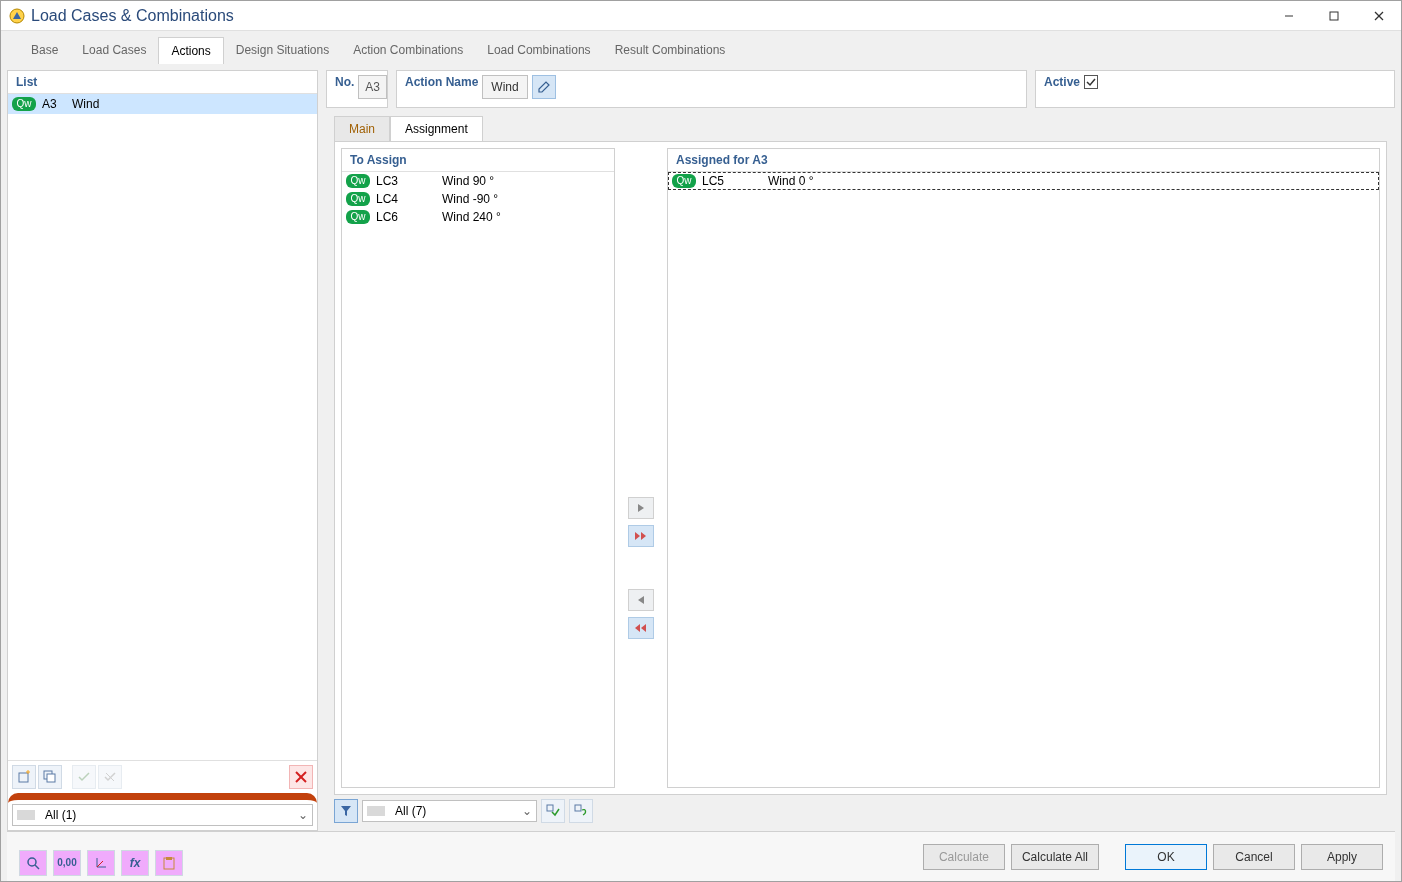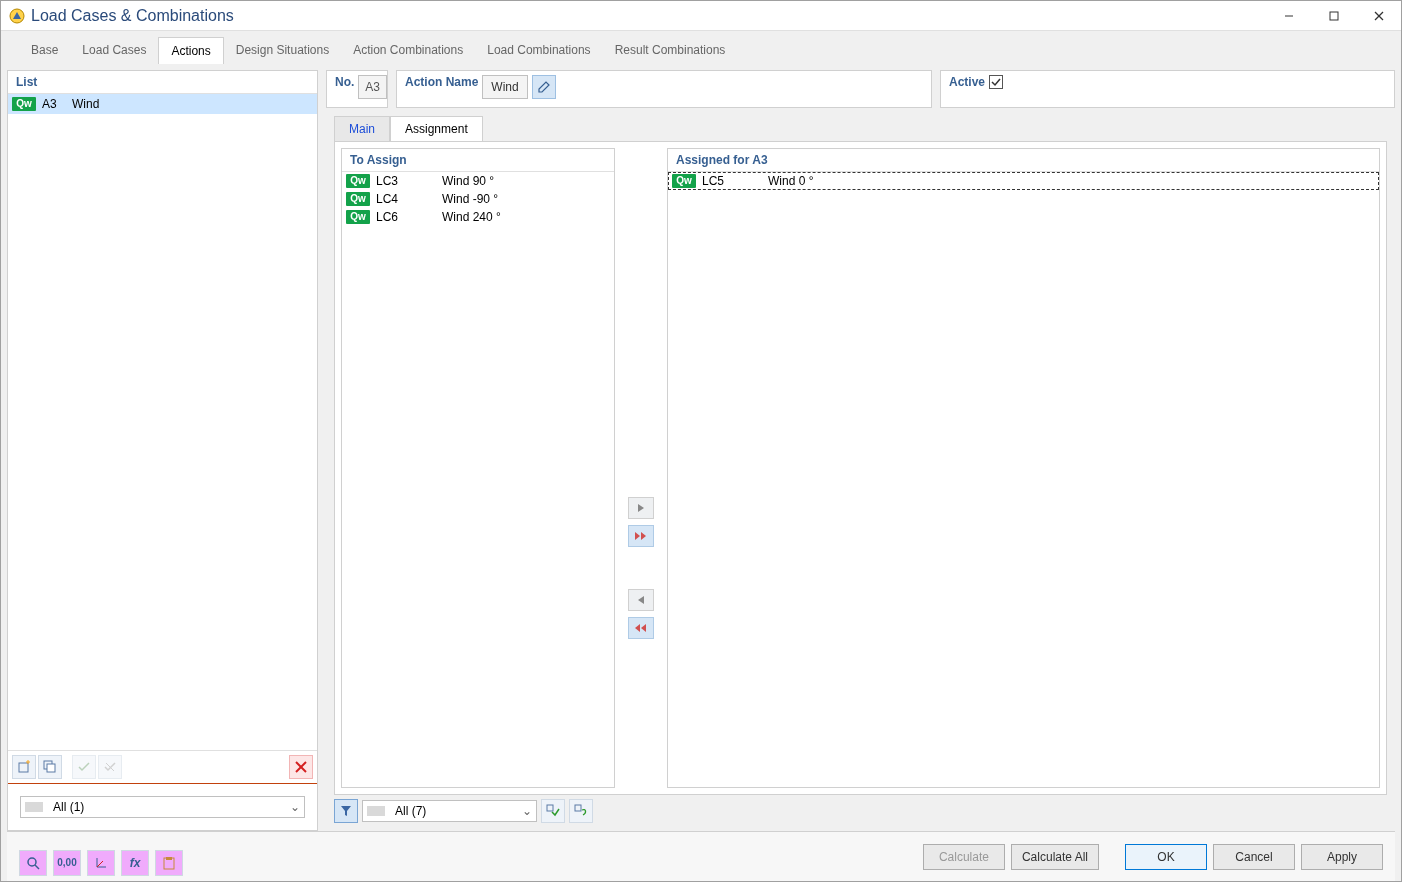--- a/index.html
+++ b/index.html
@@ -16,40 +16,40 @@
   .tab.active { background: #fff; border: 1px solid #d0d0d0; border-bottom: none; color: #000; }
   .tab.inactive { color: #666; }
   .work-area { flex: 1; display: flex; gap: 8px; padding: 6px 0 0 0; }
   .panel { background: #fff; border: 1px solid #d0d0d0; display: flex; flex-direction: column; }
   .left-panel { width: 311px; }
   .right-panel { flex: 1; }
   .panel-header { padding: 4px 8px; color: #365f91; font-weight: 600; background: #fff; border-bottom: 1px solid #e0e0e0; }
   .list-body { flex: 1; overflow: auto; }
   .list-row { display: flex; align-items: center; height: 20px; padding: 0 4px; gap: 6px; }
   .list-row.selected { background: #cde6ff; }
-  .qw-badge { background: #13a24a; color: #fff; font-size: 10px; font-weight: 700; padding: 0 4px; border-radius: 1px; min-width: 24px; text-align: center; line-height: 14px; height: 14px; }
+  .qw-badge { background: #13a24a; color: #fff; font-size: 10px; font-weight: 400; padding: 0 4px; border-radius: 6px; min-width: 24px; text-align: center; line-height: 14px; height: 14px; }
   .list-toolbar { display: flex; gap: 2px; padding: 4px; border-top: 1px solid #e0e0e0; align-items: center; }
   .tool-btn { width: 24px; height: 24px; background: #eef3f9; border: 1px solid #d0dae5; display: flex; align-items: center; justify-content: center; cursor: default; }
   .tool-btn.disabled { opacity: 0.5; }
   .tool-btn.danger svg { stroke: #d42020; fill: #d42020; }
-  .filter-row { padding: 12px; border-top: 1px solid #c2410c; }
+  .filter-row { padding: 4px; border-top: 7px solid #c2410c; border-radius: 10px; }
   .combo { width: 100%; height: 22px; border: 1px solid #c0c0c0; background: #fff; display: flex; align-items: center; padding: 0 4px; justify-content: space-between; }
   .combo .swatch { width: 18px; height: 10px; background: #d9d9d9; margin-right: 6px; }
   .right-top { display: flex; gap: 8px; padding: 0; }
   .field-box { background: #fff; border: 1px solid #d0d0d0; padding: 4px 8px 8px 8px; display: flex; gap: 4px; }
   .field-box .lbl { color: #365f91; font-weight: 600; font-size: 12px; }
   .field-box.no-box { flex: 1; }
   .no-input { width: 40px; height: 24px; border: 1px solid #c0c0c0; background: #f4f4f4; padding: 0 6px; line-height: 22px; text-align: left; color: #555; }
   .name-row { display: flex; align-items: center; gap: 4px; }
   .name-input { flex: 1; height: 24px; border: 1px solid #c0c0c0; background: #f4f4f4; padding: 0 8px; line-height: 22px; color: #333; }
   .edit-btn { width: 24px; height: 24px; background: #d6e6f6; border: 1px solid #9ec0e2; display: flex; align-items: center; justify-content: center; }
-  .active-box { width: 455px; }
+  .active-box { width: 360px; }
   .checkbox { width: 14px; height: 14px; border: 1px solid #555; display: flex; align-items: center; justify-content: center; background: #fff; }
   .sub-tabs { display: flex; padding: 8px 0 0 8px; }
-  .sub-tab { padding: 5px 14px; border: 1px solid #d0d0d0; border-bottom: none; background: #e8e8e8; color: #1d4ed8; }
+  .sub-tab { padding: 5px 14px; border: 1px solid #d0d0d0; border-bottom: none; background: #e8e8e8; color: #a16207; }
   .sub-tab.active { background: #fff; color: #000; }
   .assign-area { flex: 1; background: #fff; border: 1px solid #d0d0d0; margin: 0 8px 0 8px; display: flex; justify-content: flex-end; }
   .assign-col { display: flex; flex-direction: column; border: 1px solid #d0d0d0; margin: 6px; }
   .assign-col .col-body { flex: 1; overflow: auto; }
   .mid-btns { width: 40px; display: flex; flex-direction: column; align-items: center; justify-content: center; gap: 6px; padding-top: 200px; }
   .mid-btn { width: 26px; height: 22px; background: #d6e6f6; border: 1px solid #afcbe6; display: flex; align-items: center; justify-content: center; }
   .mid-btn.inactive { background: #eef0f2; border-color: #d0d0d0; }
   .assign-row { display: flex; align-items: center; height: 18px; gap: 6px; padding: 0 4px; }
   .assign-row .code { width: 60px; }
   .assign-row.selected { outline: 1px dashed #333; outline-offset: -1px; }

